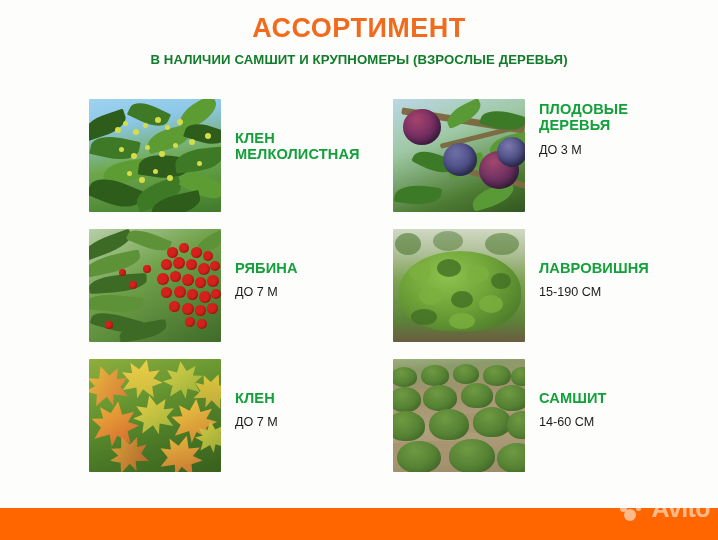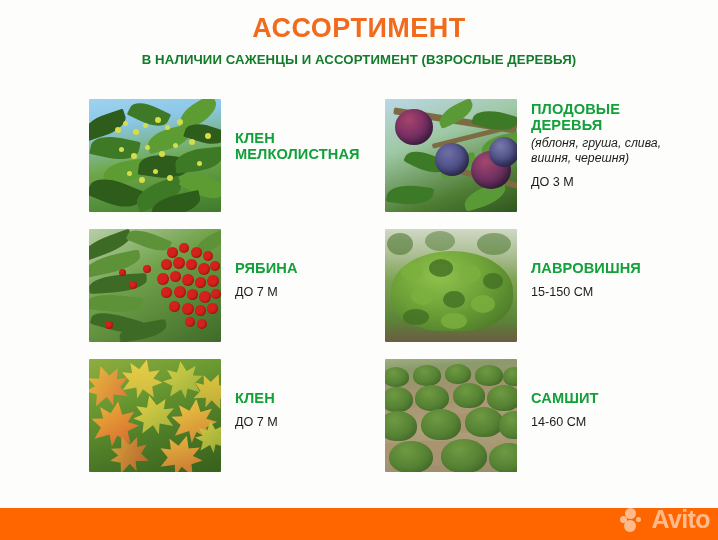--- a/index.html
+++ b/index.html
@@ -57,21 +57,21 @@
     margin-bottom: 17px;
     height: 113px;
   }
   .cell {
     display: flex;
     align-items: flex-start;
     width: 288px;
     flex: 0 0 288px;
   }
   .cell.col2 {
-    margin-left: 8px;
+    margin-left: 16px;
   }
 
   .thumb {
     width: 132px;
     height: 113px;
     flex: 0 0 132px;
     position: relative;
     overflow: hidden;
     border-radius: 1px;
   }
@@ -116,21 +116,21 @@
     position: absolute;
     left: 0;
     bottom: 0;
     width: 718px;
     height: 32px;
     background: #ff6600;
   }
   .watermark {
     position: absolute;
     right: 8px;
-    bottom: 8px;
+    bottom: 19px;
     display: flex;
     align-items: center;
     opacity: 0.55;
     gap: 7px;
   }
   .wm-dots {
     position: relative;
     width: 22px;
     height: 24px;
     margin-right: 2px;
@@ -211,21 +211,21 @@
     opacity:.85;
   }
 </style>
 </head>
 <body>
 
 <div class="page">
 
   <div class="header">
     <div class="main-title">АССОРТИМЕНТ</div>
-    <div class="sub-title">В НАЛИЧИИ САЖЕНЦЫ И АССОРТИМЕНТ (ВЗРОСЛЫЕ ДЕРЕВЬЯ)</div>
+    <div class="sub-title">В НАЛИЧИИ САМШИТ И КРУПНОМЕРЫ (ВЗРОСЛЫЕ ДЕРЕВЬЯ)</div>
   </div>
 
   <div class="grid">
 
     <div class="grid-row">
 
       <div class="cell">
         <div class="thumb">
           <div class="art art-linden">
             <i class="lf dark" style="left:-6px;top:16px;width:44px;height:20px;transform:rotate(-18deg)"></i>
@@ -287,21 +287,20 @@
             <i class="fruit" style="left:50px;top:44px;width:34px;height:33px;background:radial-gradient(circle at 38% 30%,#6f6fa8 0%,#4e4f86 50%,#2a2a52 100%)"></i>
             <i class="fruit" style="left:86px;top:52px;width:40px;height:38px;background:radial-gradient(circle at 36% 28%,#a2476f 0%,#6f3160 48%,#342047 100%)"></i>
             <i class="fruit" style="left:104px;top:38px;width:30px;height:30px;background:radial-gradient(circle at 38% 30%,#7878ad 0%,#4c4d82 52%,#282850 100%)"></i>
           </div>
         </div>
         <div class="caption tight">
           <div class="plant-name">
             <span>ПЛОДОВЫЕ</span><br>
             <span>ДЕРЕВЬЯ</span>
           </div>
-          <div class="plant-note">(яблоня, груша, слива, вишня, черешня)</div>
           <div class="plant-size near">ДО 3 М</div>
         </div>
       </div>
     </div>
 
     <div class="grid-row">
 
       <div class="cell">
         <div class="thumb">
           <div class="art art-rowan">
@@ -363,21 +362,21 @@
             <i class="blob dk" style="left:98px;top:44px;width:20px;height:16px"></i>
             <i class="blob" style="left:26px;top:58px;width:24px;height:18px"></i>
             <i class="blob dk" style="left:58px;top:62px;width:22px;height:17px"></i>
             <i class="blob" style="left:86px;top:66px;width:24px;height:18px"></i>
             <i class="blob dk" style="left:18px;top:80px;width:26px;height:16px"></i>
             <i class="blob" style="left:56px;top:84px;width:26px;height:16px"></i>
           </div>
         </div>
         <div class="caption mid">
           <div class="plant-name">ЛАВРОВИШНЯ</div>
-          <div class="plant-size near">15-150 СМ</div>
+          <div class="plant-size near">15-190 СМ</div>
         </div>
       </div>
     </div>
 
     <div class="grid-row">
 
       <div class="cell">
         <div class="thumb">
           <div class="art art-maple">
             <i class="mleaf" style="left:-4px;top:6px;width:44px;height:42px;transform:rotate(-18deg)">

